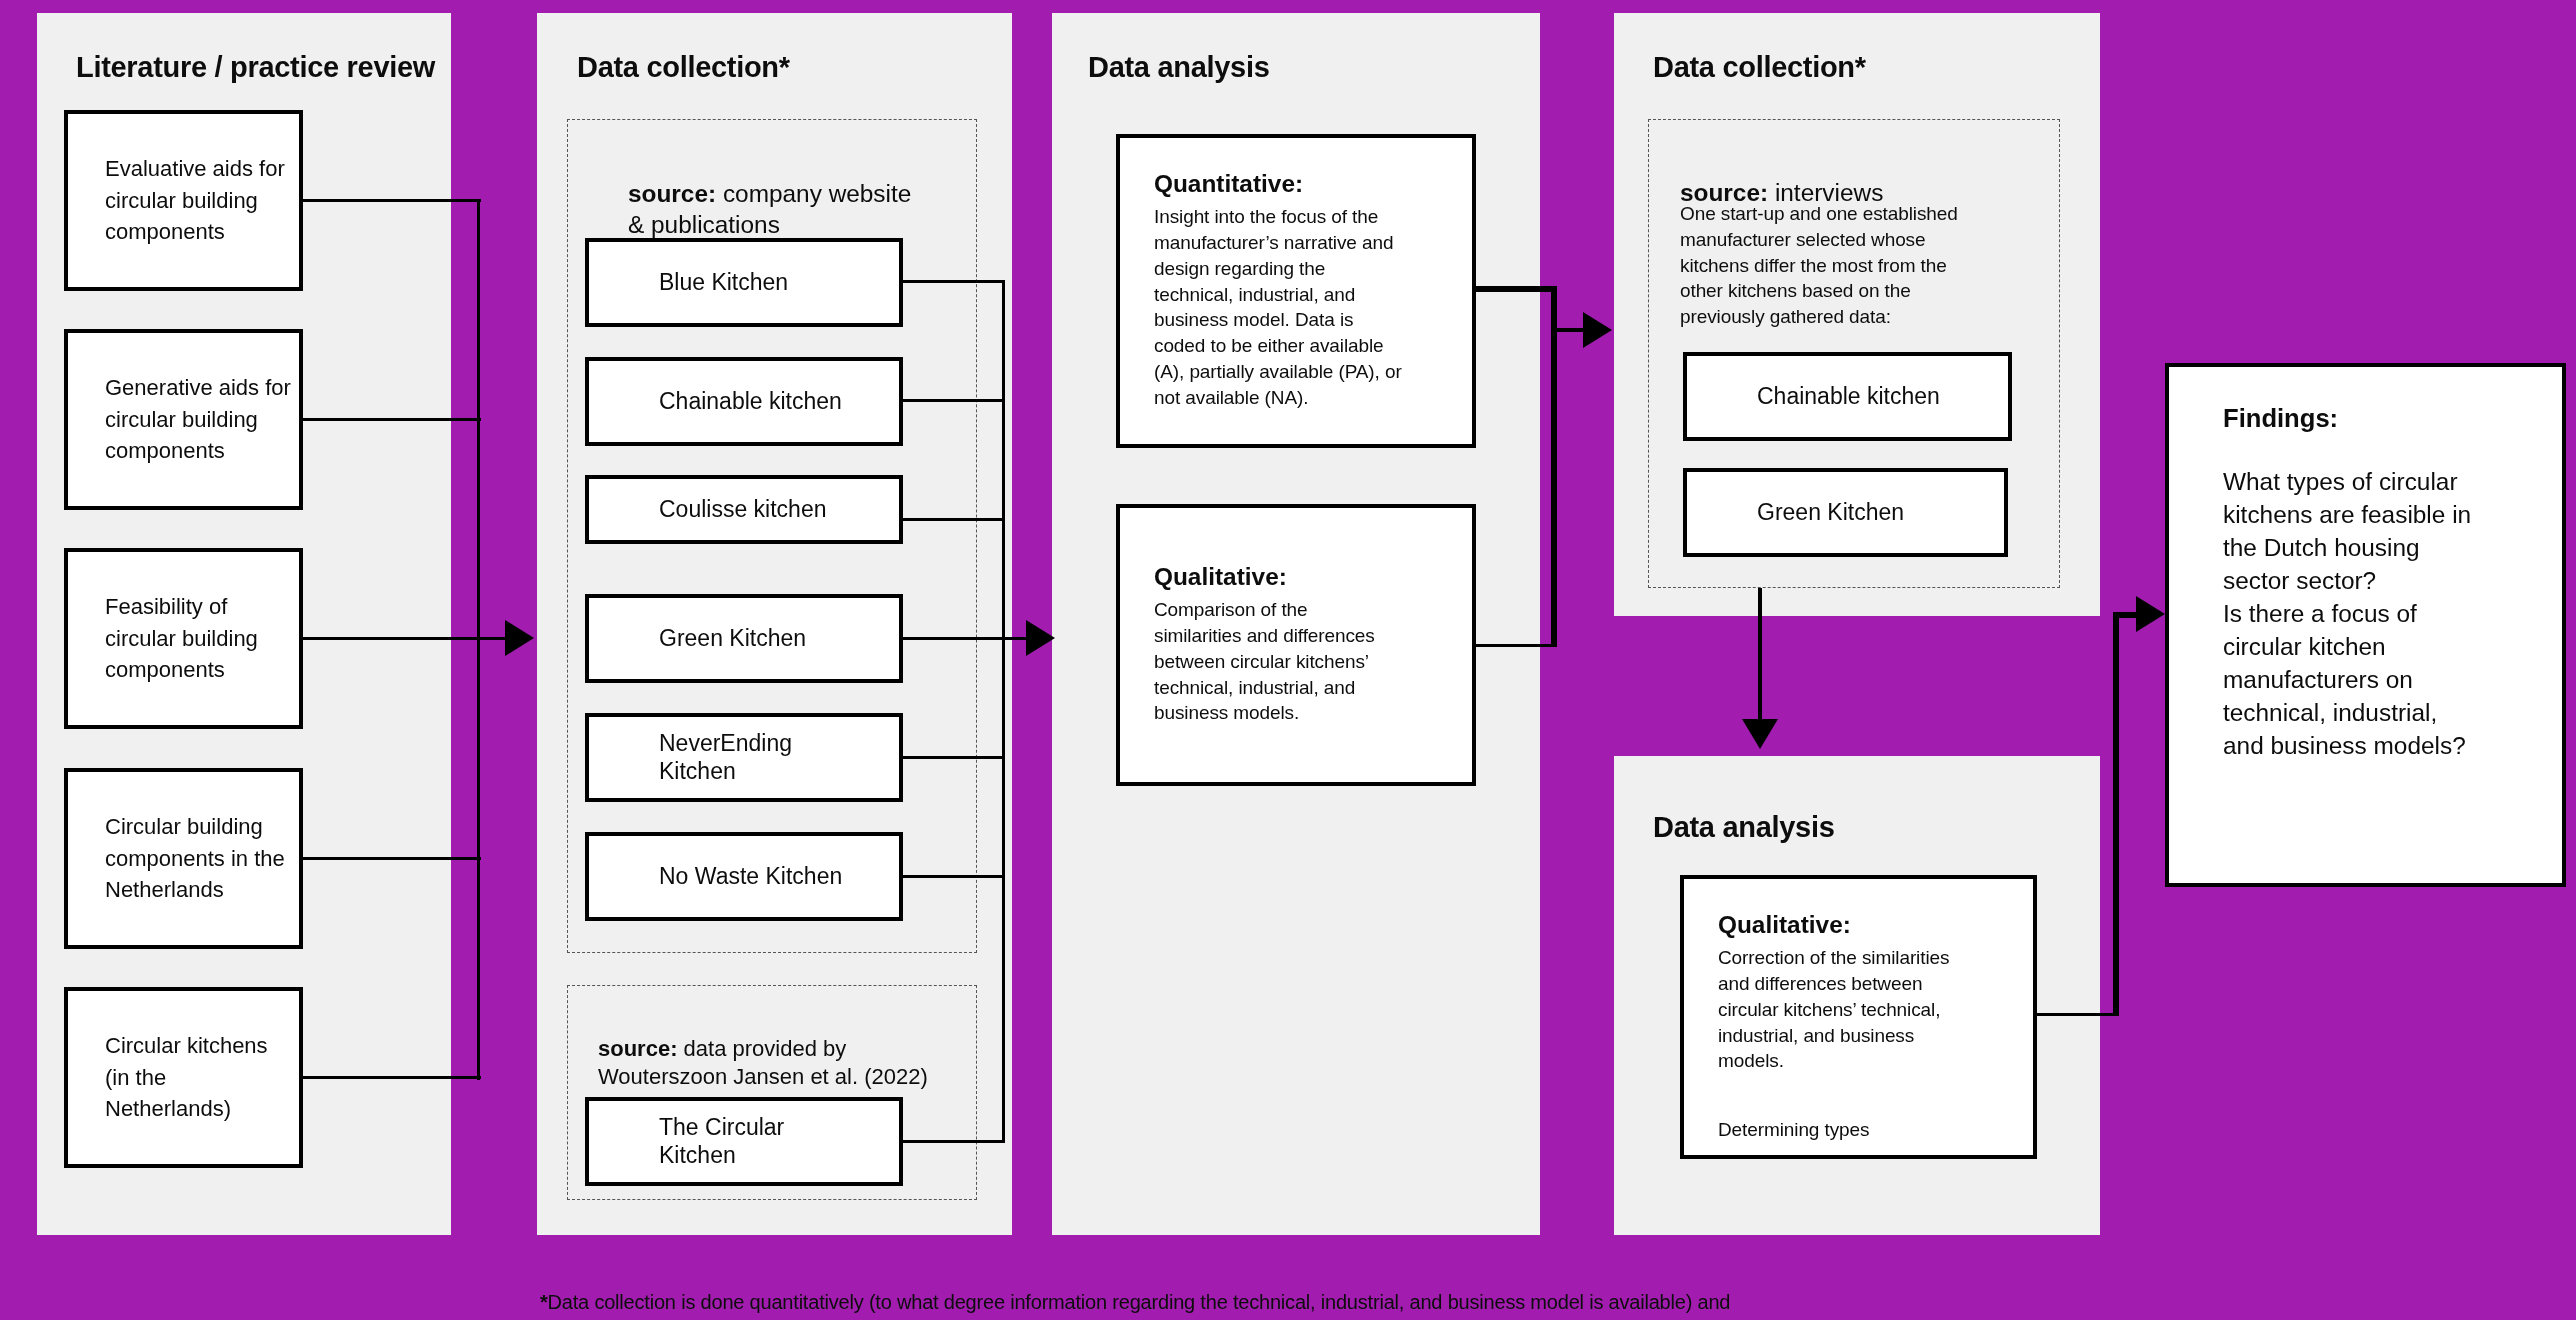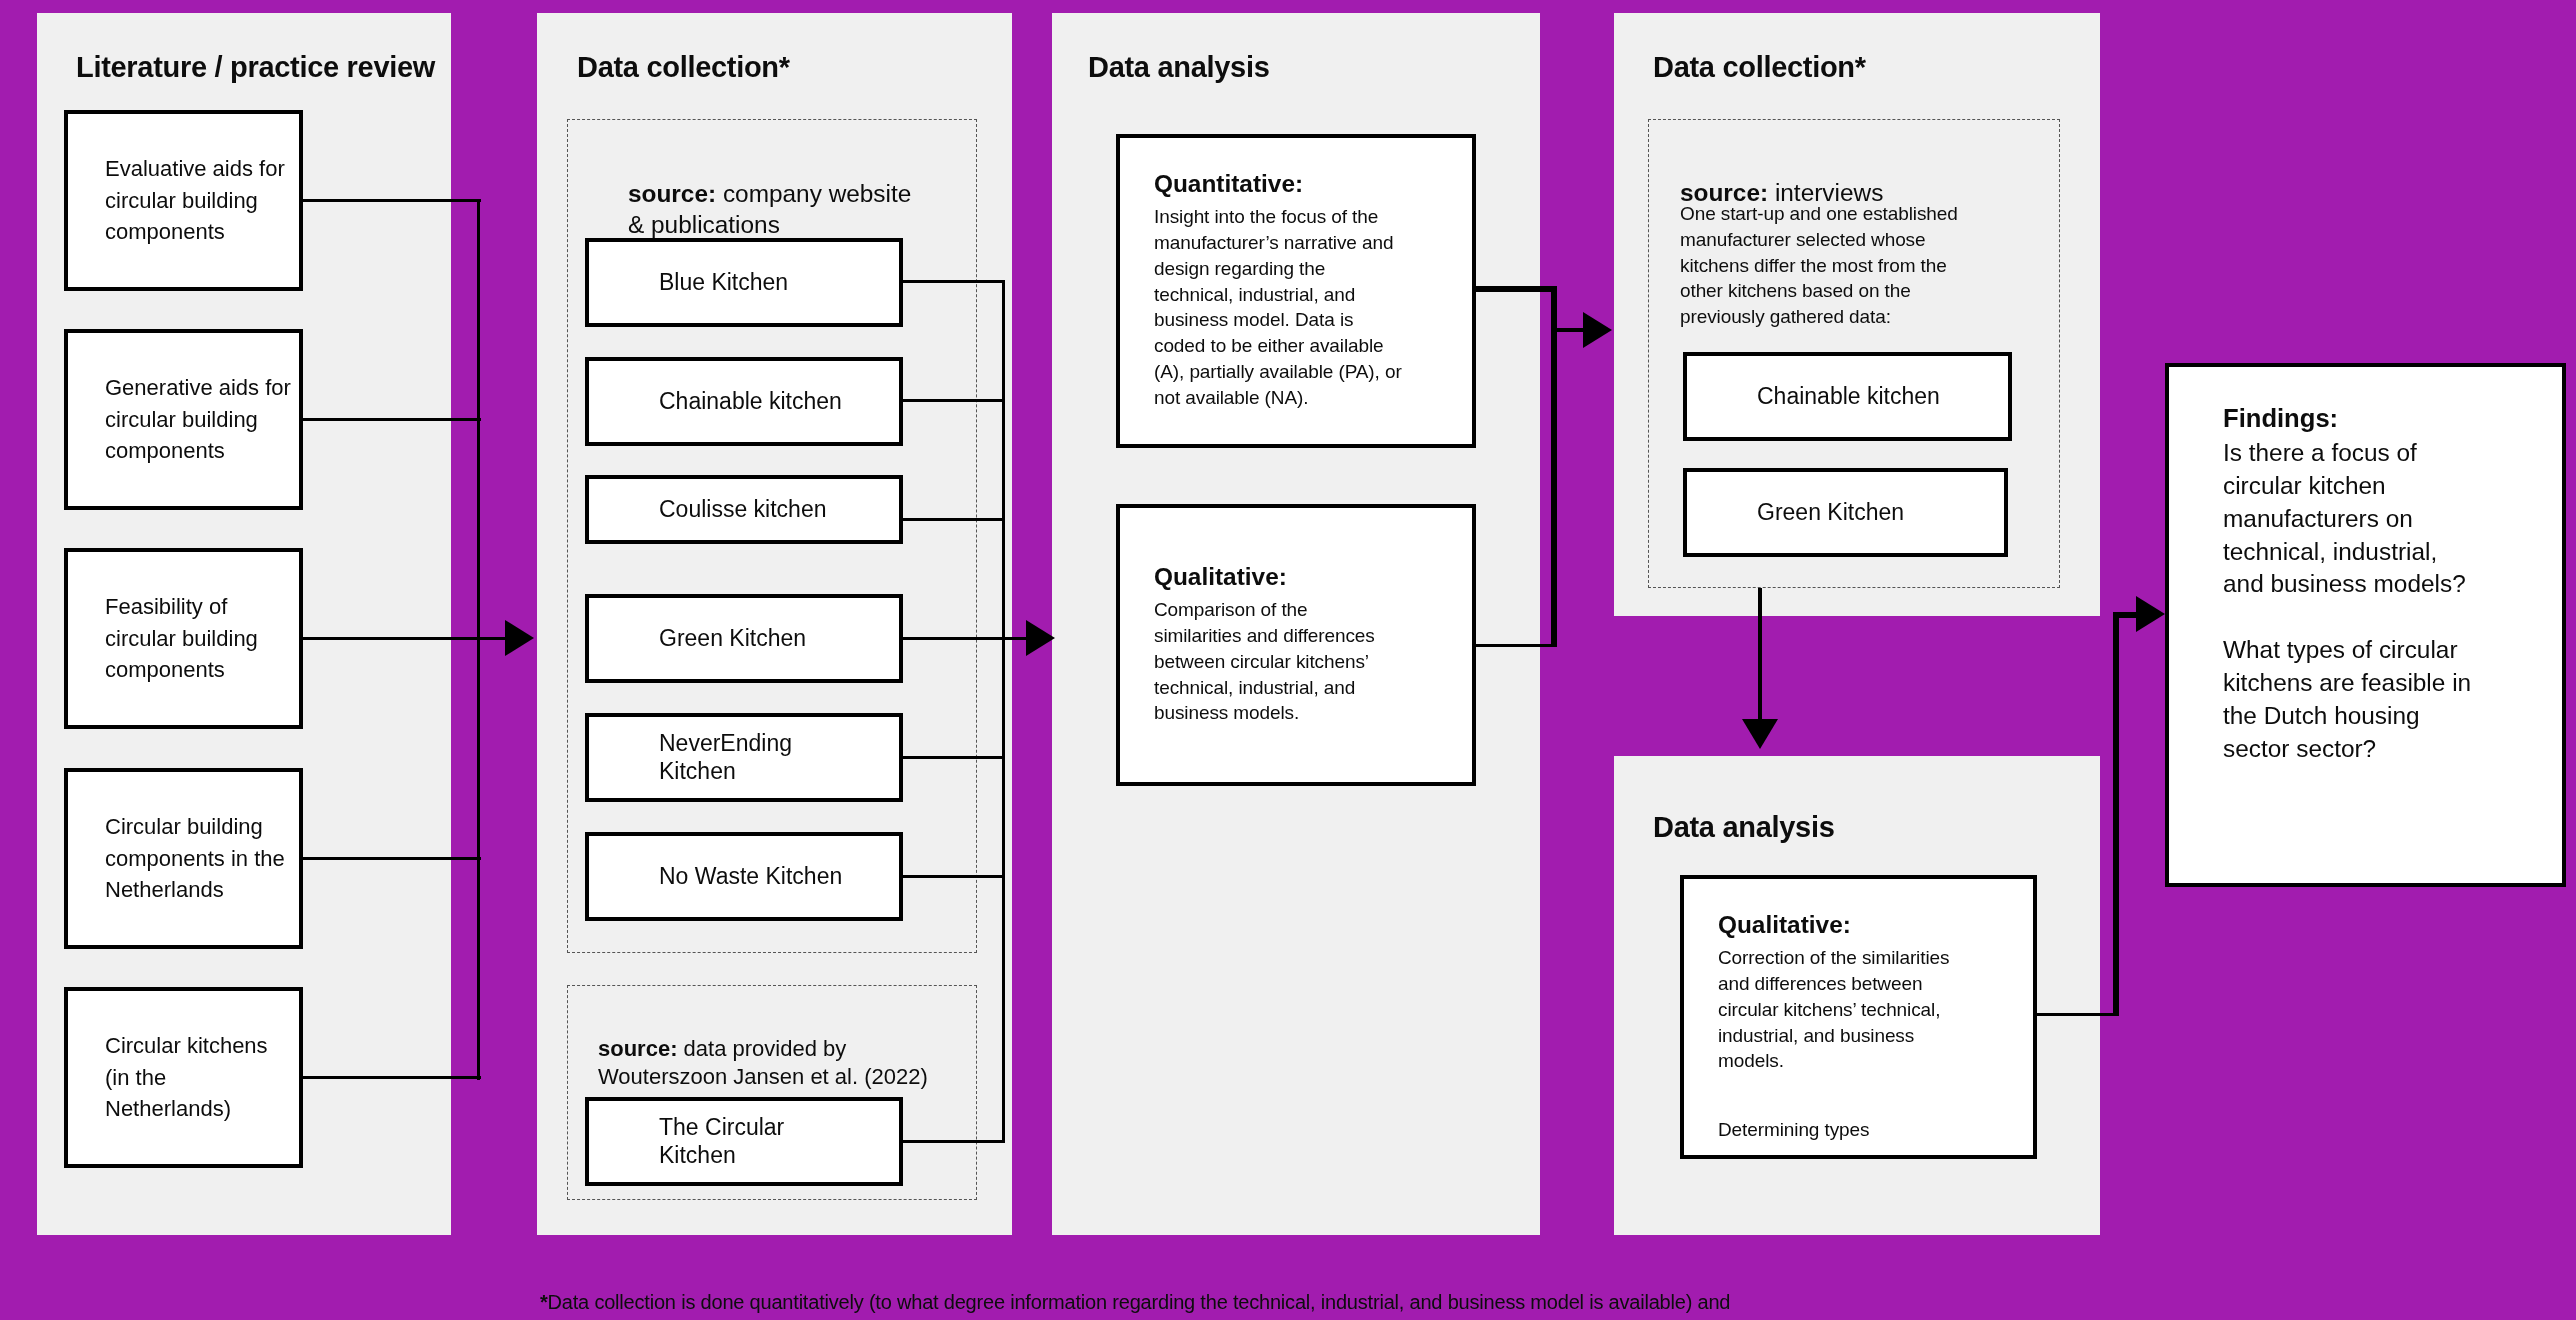--- a/index.html
+++ b/index.html
@@ -168,29 +168,29 @@
     <div class="bb" style="margin-top:43px;">Determining types</div>
   </div>
 
   <div class="line" style="left:2037px;top:1013px;width:81px;height:3px;"></div>
   <div class="line" style="left:2113px;top:612px;width:5.5px;height:404px;"></div>
   <div class="line" style="left:2113px;top:612px;width:25.6px;height:5.5px;"></div>
   <div class="arr-r" style="left:2136px;top:596px;"></div>
 
   <div class="findings">
     <div class="ft">Findings:</div>
+    <div class="fq" style="margin-top:33px;">What types of circular
+kitchens are feasible in
+the Dutch housing
+sector sector?</div>
     <div class="fq">Is there a focus of
 circular kitchen
 manufacturers on
 technical, industrial,
 and business models?</div>
-    <div class="fq" style="margin-top:33px;">What types of circular
-kitchens are feasible in
-the Dutch housing
-sector sector?</div>
   </div>
 
   <div class="fnote">
     <span class="b">*</span><span>Data collection is done quantitatively (to what degree information regarding the technical, industrial, and business model is available) and
 qualitatively (the answers to the questions derived from the CBC-generator gathered from websites, publications, and interviews).</span>
   </div>
 
 </div>
 
 

